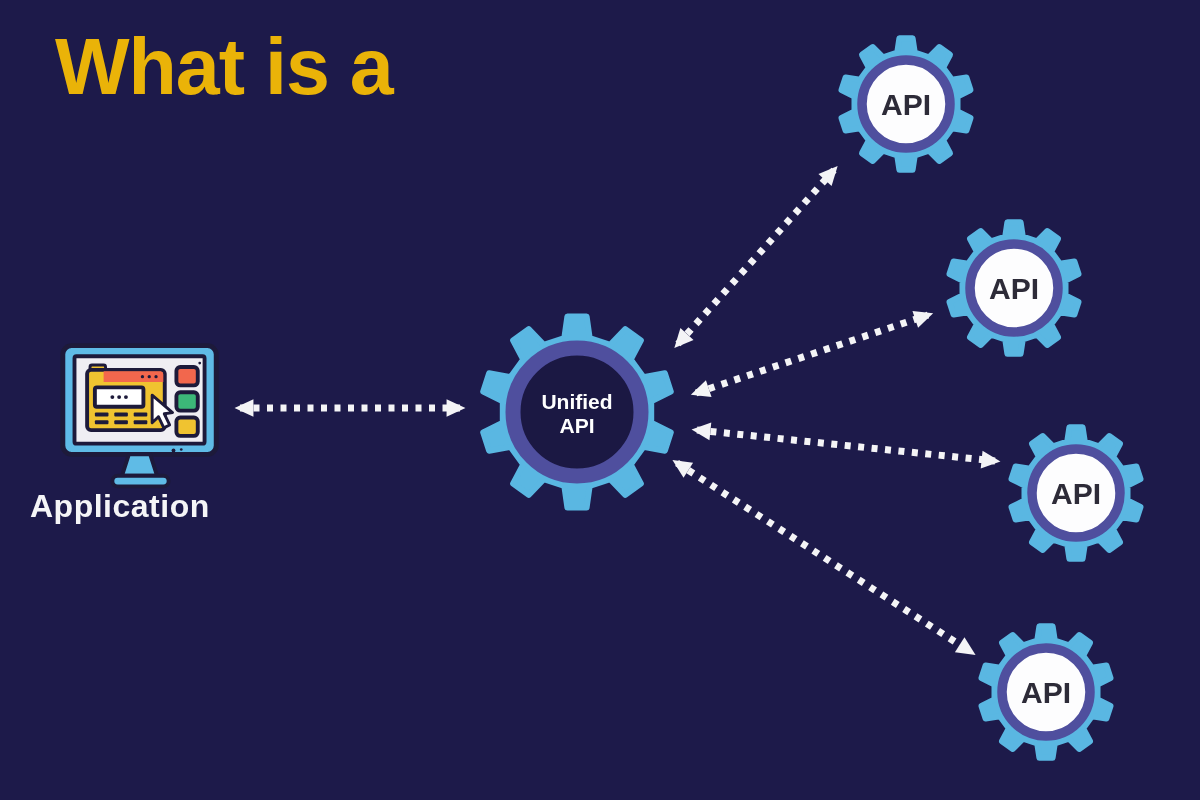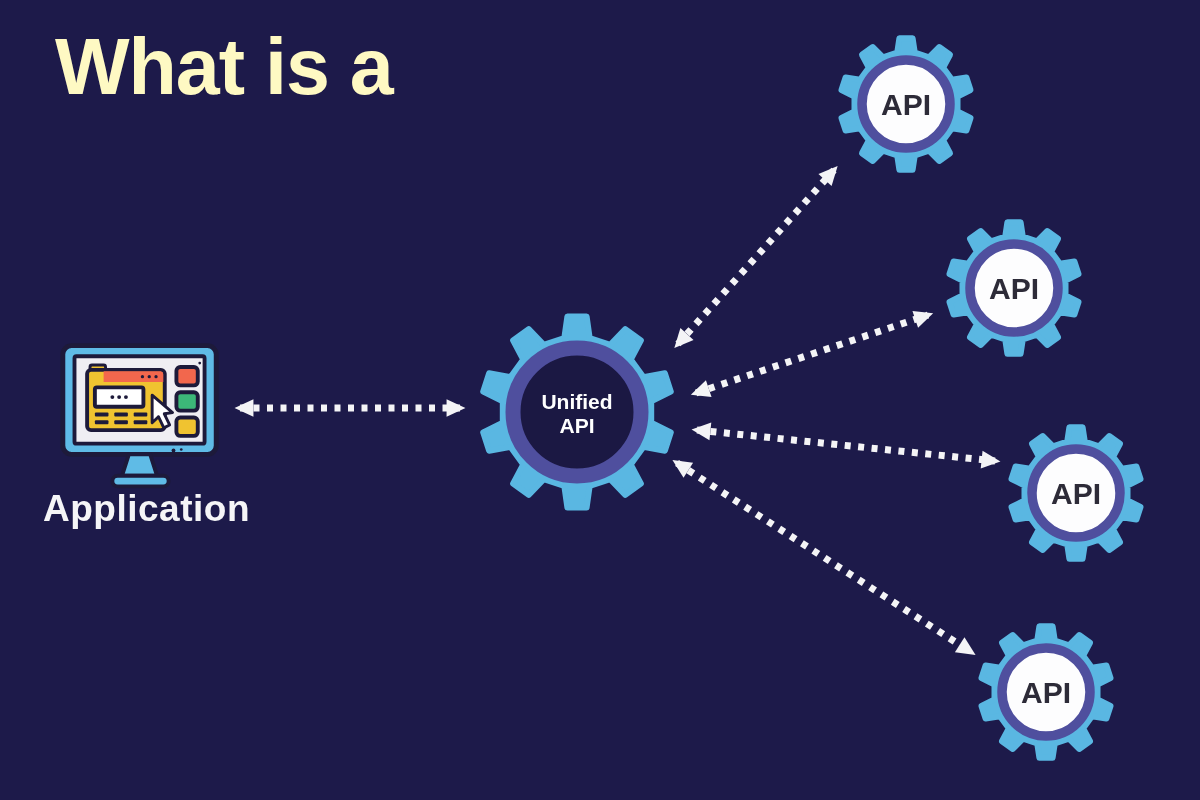--- a/index.html
+++ b/index.html
@@ -1,34 +1,34 @@
 <!DOCTYPE html>
 <html><head>
 <meta charset="utf-8">
 <style>
   html,body{margin:0;padding:0;background:#1d1a4a;}
   .canvas{
     position:relative;width:1200px;height:800px;background:#1d1a4a;
     overflow:hidden;font-family:"Liberation Sans",sans-serif;
   }
   .title{
-    position:absolute;left:55px;top:20px;color:#fef9c3;
+    position:absolute;left:55px;top:20px;color:#eab308;
     font-size:79px;font-weight:700;line-height:1.20;letter-spacing:-1px;
   }
   .title span{display:block;}
   .diagram{position:absolute;left:0;top:0;}
   .diagram text{font-family:"Liberation Sans",sans-serif;}
   .central-label{fill:#ffffff;font-size:21px;font-weight:700;text-anchor:middle;}
   .api-label{fill:#2d2b38;font-size:30px;font-weight:700;text-anchor:middle;}
   .conn{stroke:#f4f4f6;stroke-width:7;stroke-dasharray:6 7.5;fill:none;}
   .gear-body{fill:#5ab7e2;stroke:#5ab7e2;stroke-width:6;stroke-linejoin:round;}
   .app-node{position:absolute;left:58px;top:340px;width:165px;}
   .app-label{
-    position:absolute;left:-28px;top:148px;width:220px;text-align:right;
-    color:#f5f5f7;font-size:37px;font-weight:700;letter-spacing:0.5px;
+    position:absolute;left:-28px;top:148px;width:220px;text-align:left;
+    color:#f5f5f7;font-size:32px;font-weight:700;letter-spacing:0.5px;
   }
 </style>
 </head>
 <body>
 
 <div class="canvas">
 
   <div class="title">
     <span>What is a</span>
   </div>

